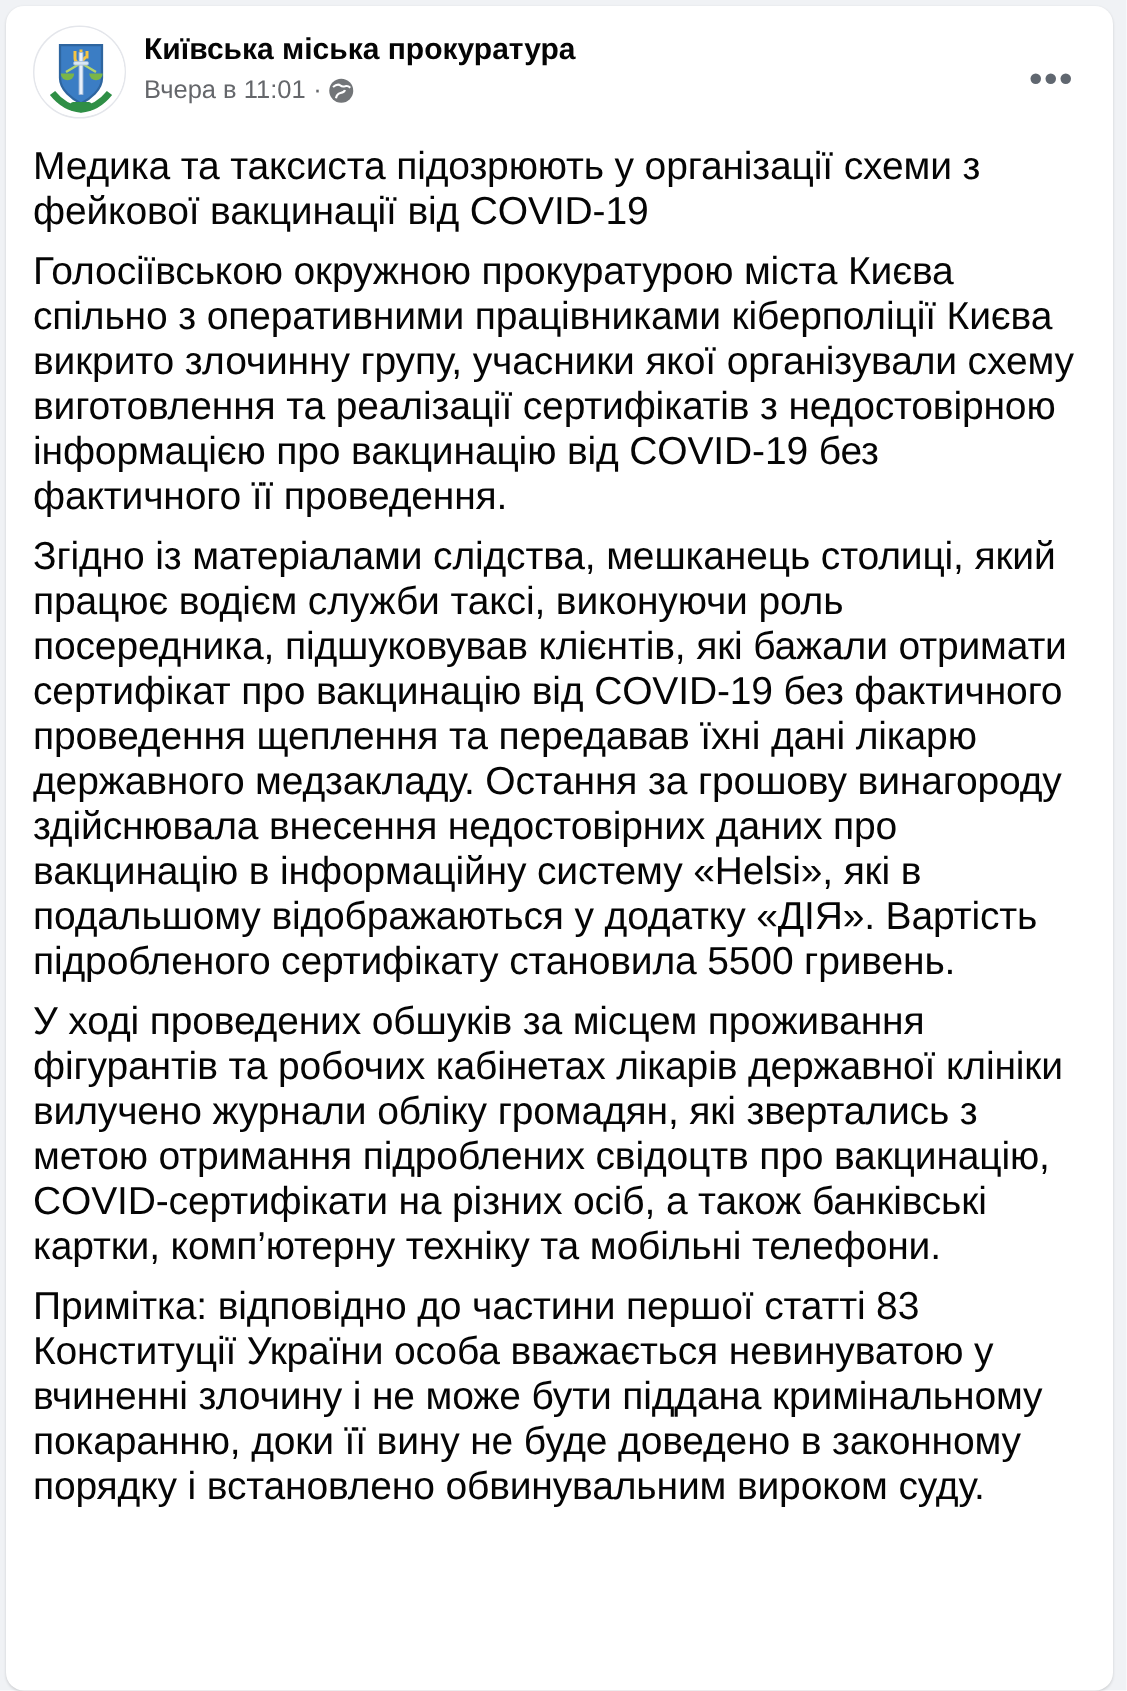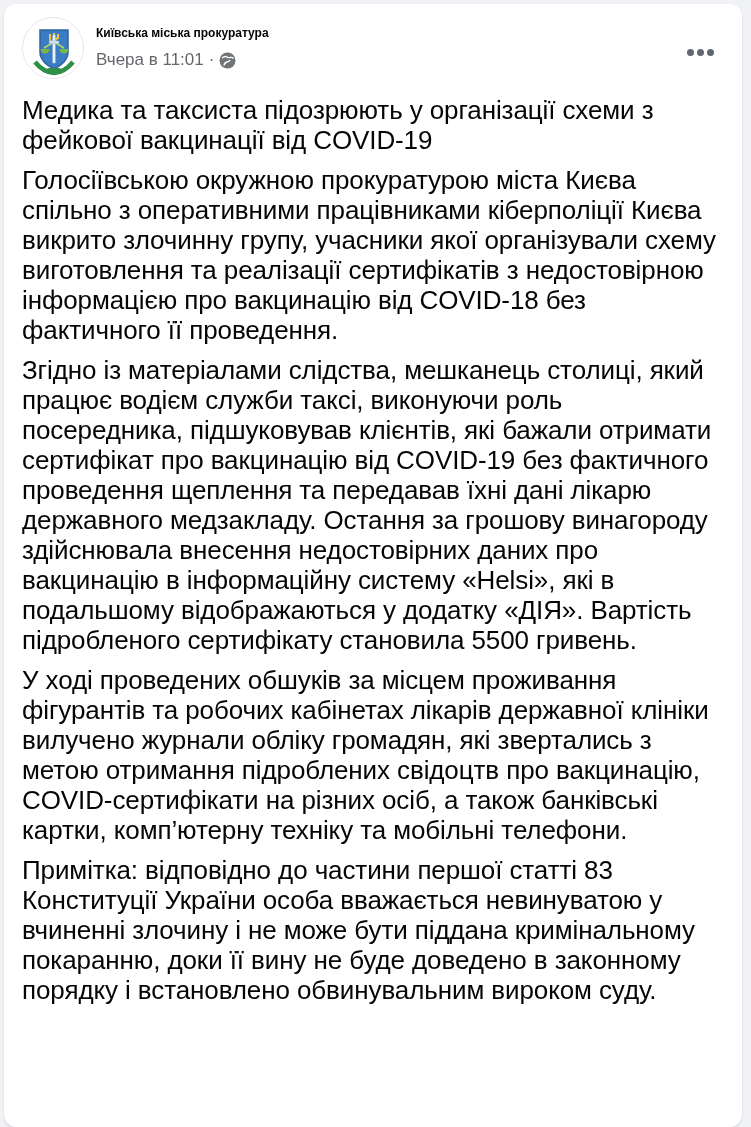--- a/index.html
+++ b/index.html
@@ -27,21 +27,21 @@
     width: 62px; height: 62px;
     border-radius: 50%;
     border: 1px solid #e4e6eb;
     background: #ffffff;
     flex: 0 0 auto;
     overflow: hidden;
     cursor: pointer;
   }
   .header-text { margin-left: 12px; padding-top: 4px; }
   .page-name {
-    font-size: 12px;
+    font-size: 20px;
     line-height: 25px;
     font-weight: 700;
     color: #050505;
     cursor: pointer;
   }
   .meta-row {
     display: flex;
     align-items: center;
     gap: 5px;
     margin-top: 4px;
@@ -124,19 +124,19 @@
 
     <button class="more-button">
       <span class="dot"></span>
       <span class="dot"></span>
       <span class="dot"></span>
     </button>
   </div>
 
   <div class="post-body">
     <p>Медика та таксиста підозрюють у організації схеми з фейкової вакцинації від COVID-19</p>
-    <p>Голосіївською окружною прокуратурою міста Києва спільно з оперативними працівниками кіберполіції Києва викрито злочинну групу, учасники якої організували схему виготовлення та реалізації сертифікатів з недостовірною інформацією про вакцинацію від COVID-18 без фактичного її проведення.</p>
+    <p>Голосіївською окружною прокуратурою міста Києва спільно з оперативними працівниками кіберполіції Києва викрито злочинну групу, учасники якої організували схему виготовлення та реалізації сертифікатів з недостовірною інформацією про вакцинацію від COVID-19 без фактичного її проведення.</p>
     <p>Згідно із матеріалами слідства, мешканець столиці, який працює водієм служби таксі, виконуючи роль посередника, підшуковував клієнтів, які бажали отримати сертифікат про вакцинацію від COVID-19 без фактичного проведення щеплення та передавав їхні дані лікарю державного медзакладу. Остання за грошову винагороду здійснювала внесення недостовірних даних про вакцинацію в інформаційну систему «Helsi», які в подальшому відображаються у додатку «ДІЯ». Вартість підробленого сертифікату становила 5500 гривень.</p>
     <p>У ході проведених обшуків за місцем проживання фігурантів та робочих кабінетах лікарів державної клініки вилучено журнали обліку громадян, які звертались з метою отримання підроблених свідоцтв про вакцинацію, COVID-сертифікати на різних осіб, а також банківські картки, комп’ютерну техніку та мобільні телефони.</p>
     <p>Примітка: відповідно до частини першої статті 83 Конституції України особа вважається невинуватою у вчиненні злочину і не може бути піддана кримінальному покаранню, доки її вину не буде доведено в законному порядку і встановлено обвинувальним вироком суду.</p>
   </div>
 
 </div>
 
 </body></html>

